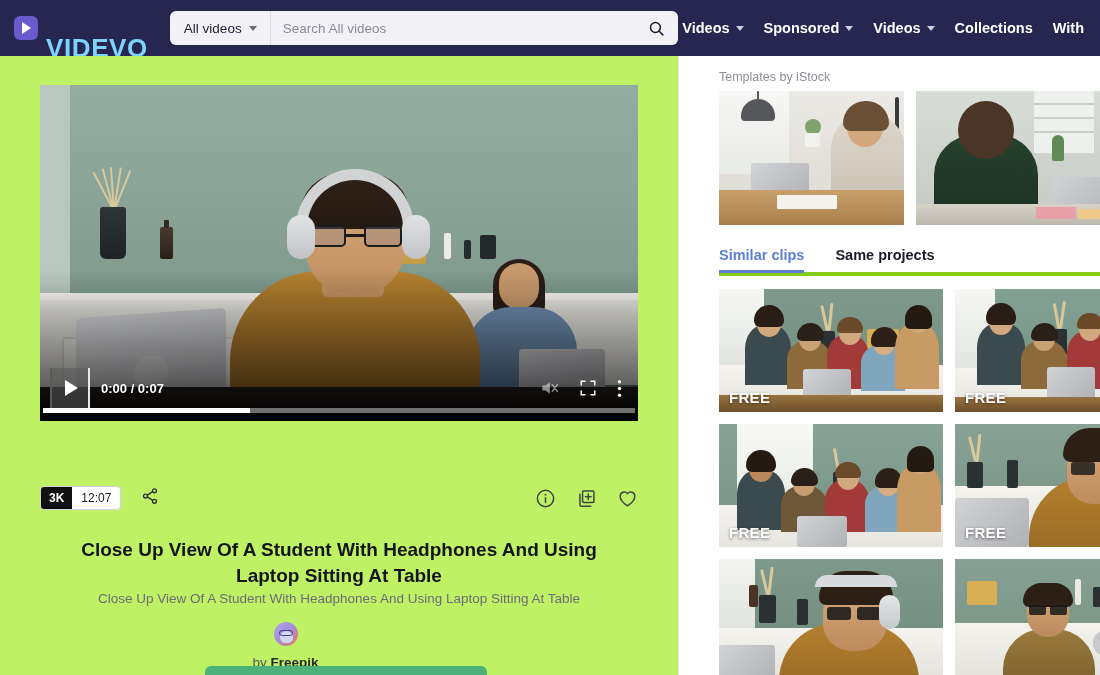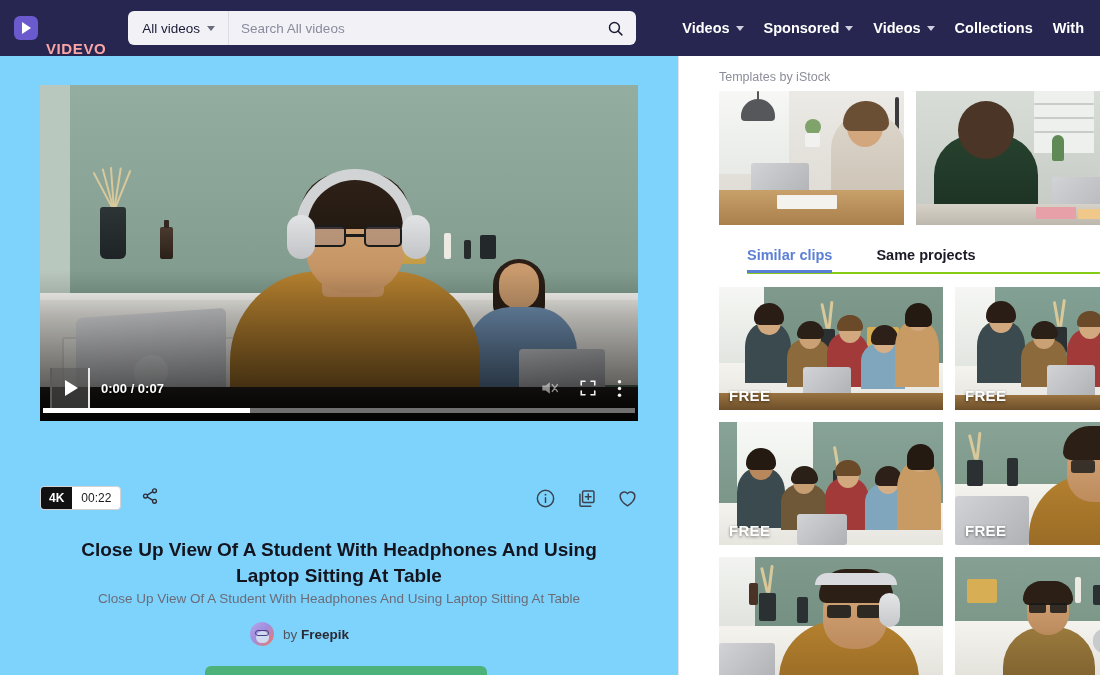--- a/index.html
+++ b/index.html
@@ -28,22 +28,22 @@
   }
   .logo-mark::after {
     content: "";
     position: absolute;
     left: 8px; top: 6px;
     border-left: 9px solid #ffffff;
     border-top: 6px solid transparent;
     border-bottom: 6px solid transparent;
   }
   .logo-text {
-    color: #fca5a5;
-    font-size: 15px;
+    color: #7dd3fc;
+    font-size: 26px;
     font-weight: bold;
     letter-spacing: 0.6px;
     margin-top: 40px;
   }
 
   
   .search-bar {
     display: flex; align-items: center;
     background: #f2f2f6;
     border-radius: 6px;
@@ -99,21 +99,21 @@
     border-left: 4px solid transparent;
     border-right: 4px solid transparent;
     border-top: 5px solid #cfcfe0;
   }
 
   
   .body-wrap { display: flex; height: 619px; }
 
   .left-pane {
     width: 679px;
-    background: #7dd3fc;
+    background: #bef264;
     border-right: 1px solid #e4e4e8;
     position: relative;
   }
   .right-pane {
     width: 421px;
     background: #ffffff;
     padding: 14px 0 0 40px;
     overflow: hidden;
     position: relative;
   }
@@ -367,22 +367,22 @@
     text-align:center;
     font-size:19px; font-weight:bold; line-height:1.38;
     color:#14141e;
   }
   .desc {
     position:absolute; left:50px; top:535px; width:578px;
     text-align:center;
     font-size:13.5px; color:#6c6c78;
   }
   .author {
-    position:absolute; left:15px; top:566px; width:569px;
-    display:flex; align-items:center; justify-content:center; gap:9px;
+    position:absolute; left:1px; top:566px; width:569px;
+    display:flex; align-items:center; justify-content:center; gap:9px;flex-direction:column;
   }
   .avatar {
     width:24px;height:24px;border-radius:50%;
     background: linear-gradient(135deg,#b9a6e8 0%,#a08ede 45%,#f0775f 100%);
     position:relative; overflow:hidden;
   }
   .avatar::before {
     content:""; position:absolute; left:6px; top:9px; width:13px; height:12px;
     background:#cfd9ef; border-radius:50% 50% 45% 45%;
   }
@@ -407,24 +407,23 @@
   
   .sponsored-label {
     font-size:12.5px; color:#8d8d99; margin-bottom:7px;
   }
   .sponsor-grid {
     display:flex; gap:12px;
   }
   .sp-thumb { width:224px; height:134px; overflow:hidden; position:relative; cursor:pointer; }
 
   .tabs {
-    display:flex; gap:44px;
+    display:flex; gap:31px;
     margin-top:22px;
-    border-bottom:2px solid #84cc16;
-    margin-left:28px;
+    border-bottom:4px solid #84cc16;
   }
   .tab {
     font-size:14.5px; font-weight:bold;
     padding-bottom:9px;
     cursor:pointer;
     color:#1b1b28;
     position:relative;
   }
   .tab.active { color:#5b7fd4; }
   .tab.active::after {
@@ -589,22 +588,22 @@
           </div>
         </div>
         <div class="progress-track">
           <div class="progress-buffer"></div>
         </div>
       </div>
     </div>
 
     <div class="meta-row">
       <div class="badge">
-        <span class="badge-4k">4K</span>
-        <span class="badge-time">00:22</span>
+        <span class="badge-4k">3K</span>
+        <span class="badge-time">12:07</span>
       </div>
       <span class="share-ic">
         <svg width="18" height="18" viewBox="0 0 24 24" fill="none" stroke="#2d2d38" stroke-width="1.8">
           <circle cx="18" cy="5" r="2.6"></circle>
             <circle cx="6" cy="12" r="2.6"></circle>
             <circle cx="18" cy="19" r="2.6"></circle>
           <line x1="8.3" y1="10.8" x2="15.7" y2="6.2"></line>
             <line x1="8.3" y1="13.2" x2="15.7" y2="17.8"></line>
         </svg>
       </span>

